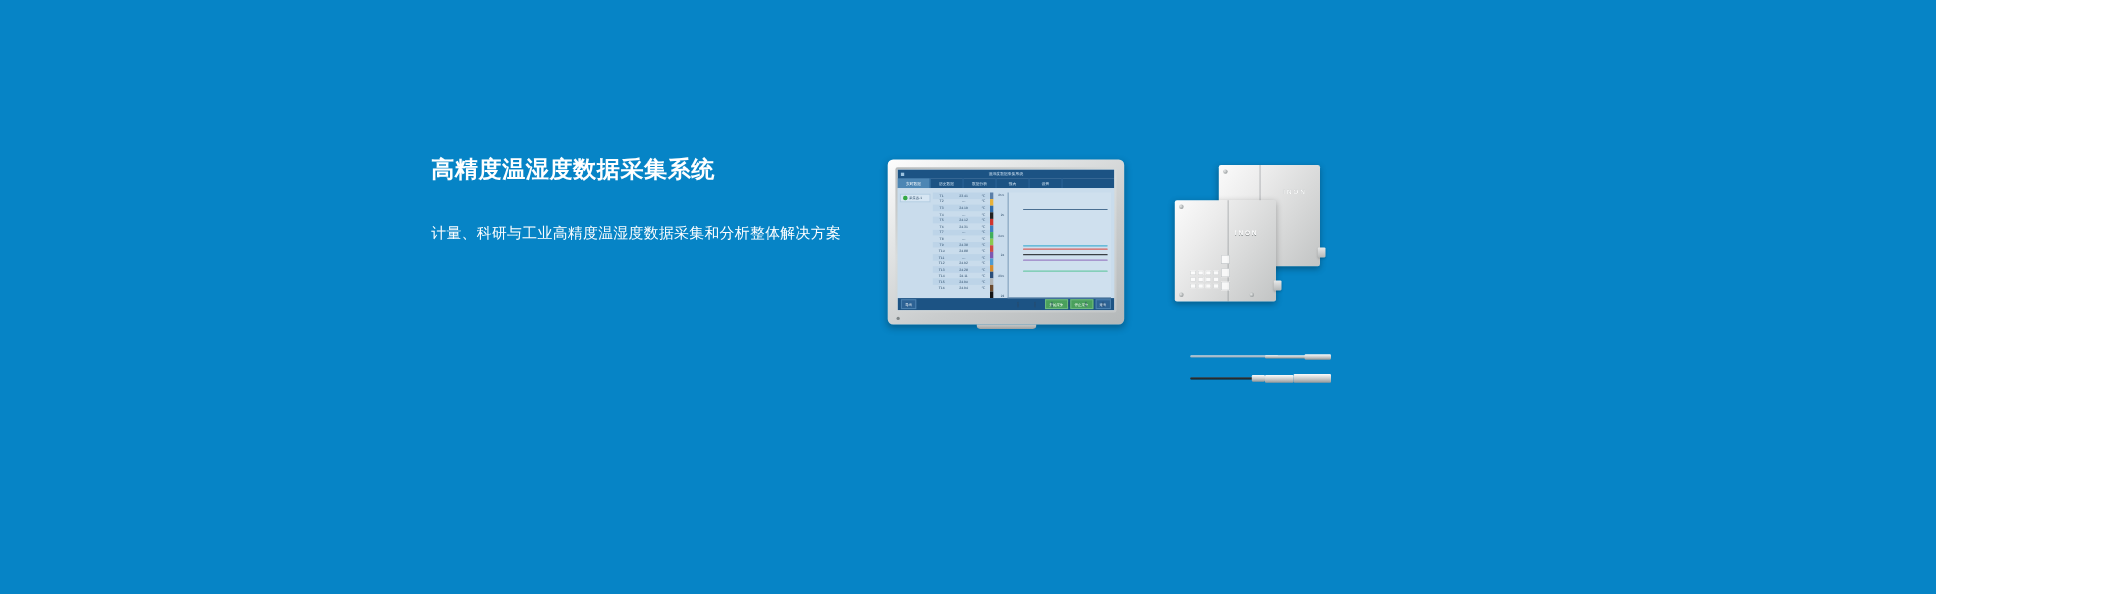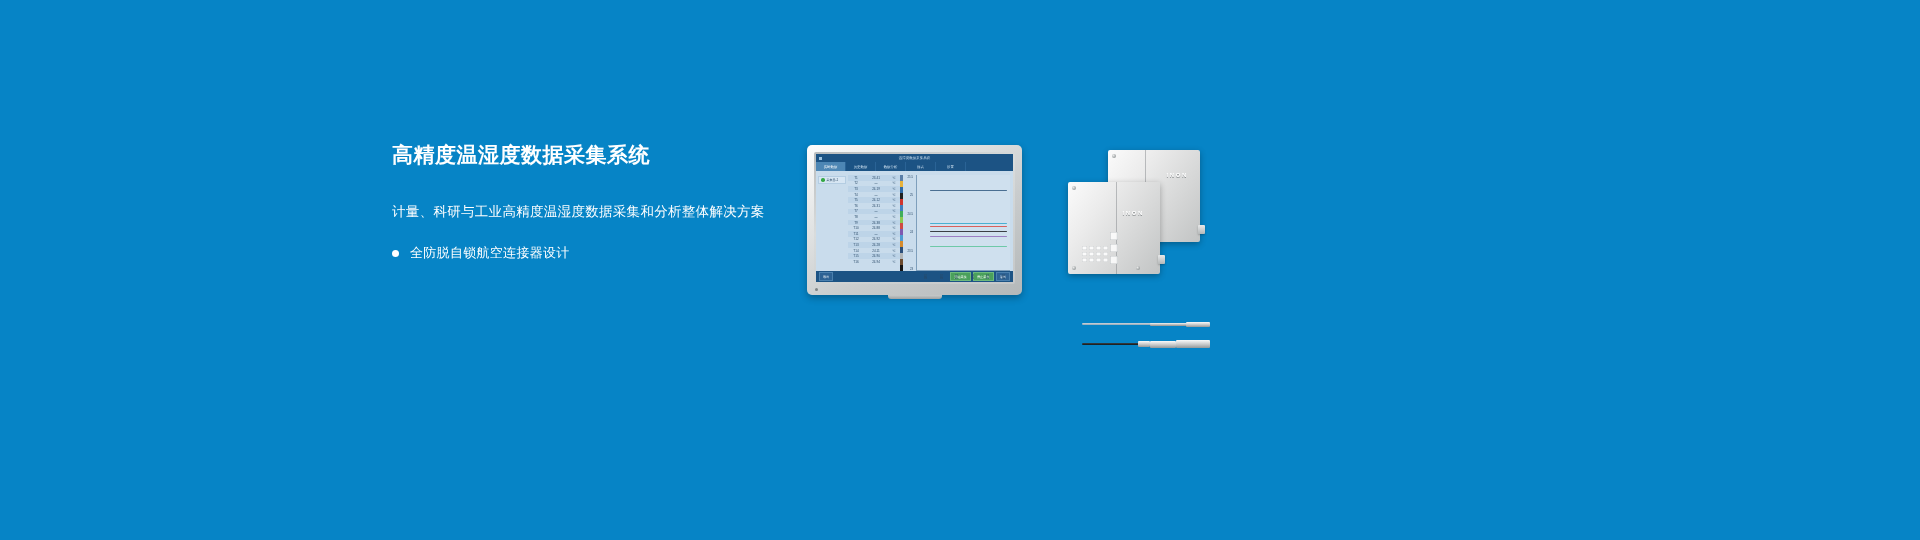--- a/index.html
+++ b/index.html
@@ -3,21 +3,21 @@
 <meta charset="utf-8">
 <style>
   * { box-sizing: border-box; margin: 0; padding: 0; }
   html, body {
     width: 1920px; height: 540px;
     overflow: hidden;
     font-family: "Liberation Sans", "DejaVu Sans", sans-serif;
   }
   #banner {
     position: relative;
-    width: 1920px; height: 540px;
+    width: 1760px; height: 540px;
     background: #0684c6;
   }
 
   
   #copy {
     position: absolute;
     left: 392px; top: 142px;
     width: 430px;
   }
   #headline {
@@ -319,24 +319,20 @@
 </style>
 </head>
 <body>
 
 <div id="banner">
 
   <div id="copy">
     <div id="headline">高精度温湿度数据采集系统</div>
     <div id="subhead">计量、科研与工业高精度温湿度数据采集和分析整体解决方案</div>
     <ul id="bullets">
-      <li class="bullet">
-        <span class="dot"></span>
-        <span class="bullet-label">全防脱自锁航空连接器设计</span>
-      </li>
     </ul>
   </div>
 
   <div id="monitor">
     <div id="monitor-shell">
       <div id="monitor-inner">
         <div id="screen">
 
           <div id="scr-titlebar">
             <span class="sys-dot"></span>

